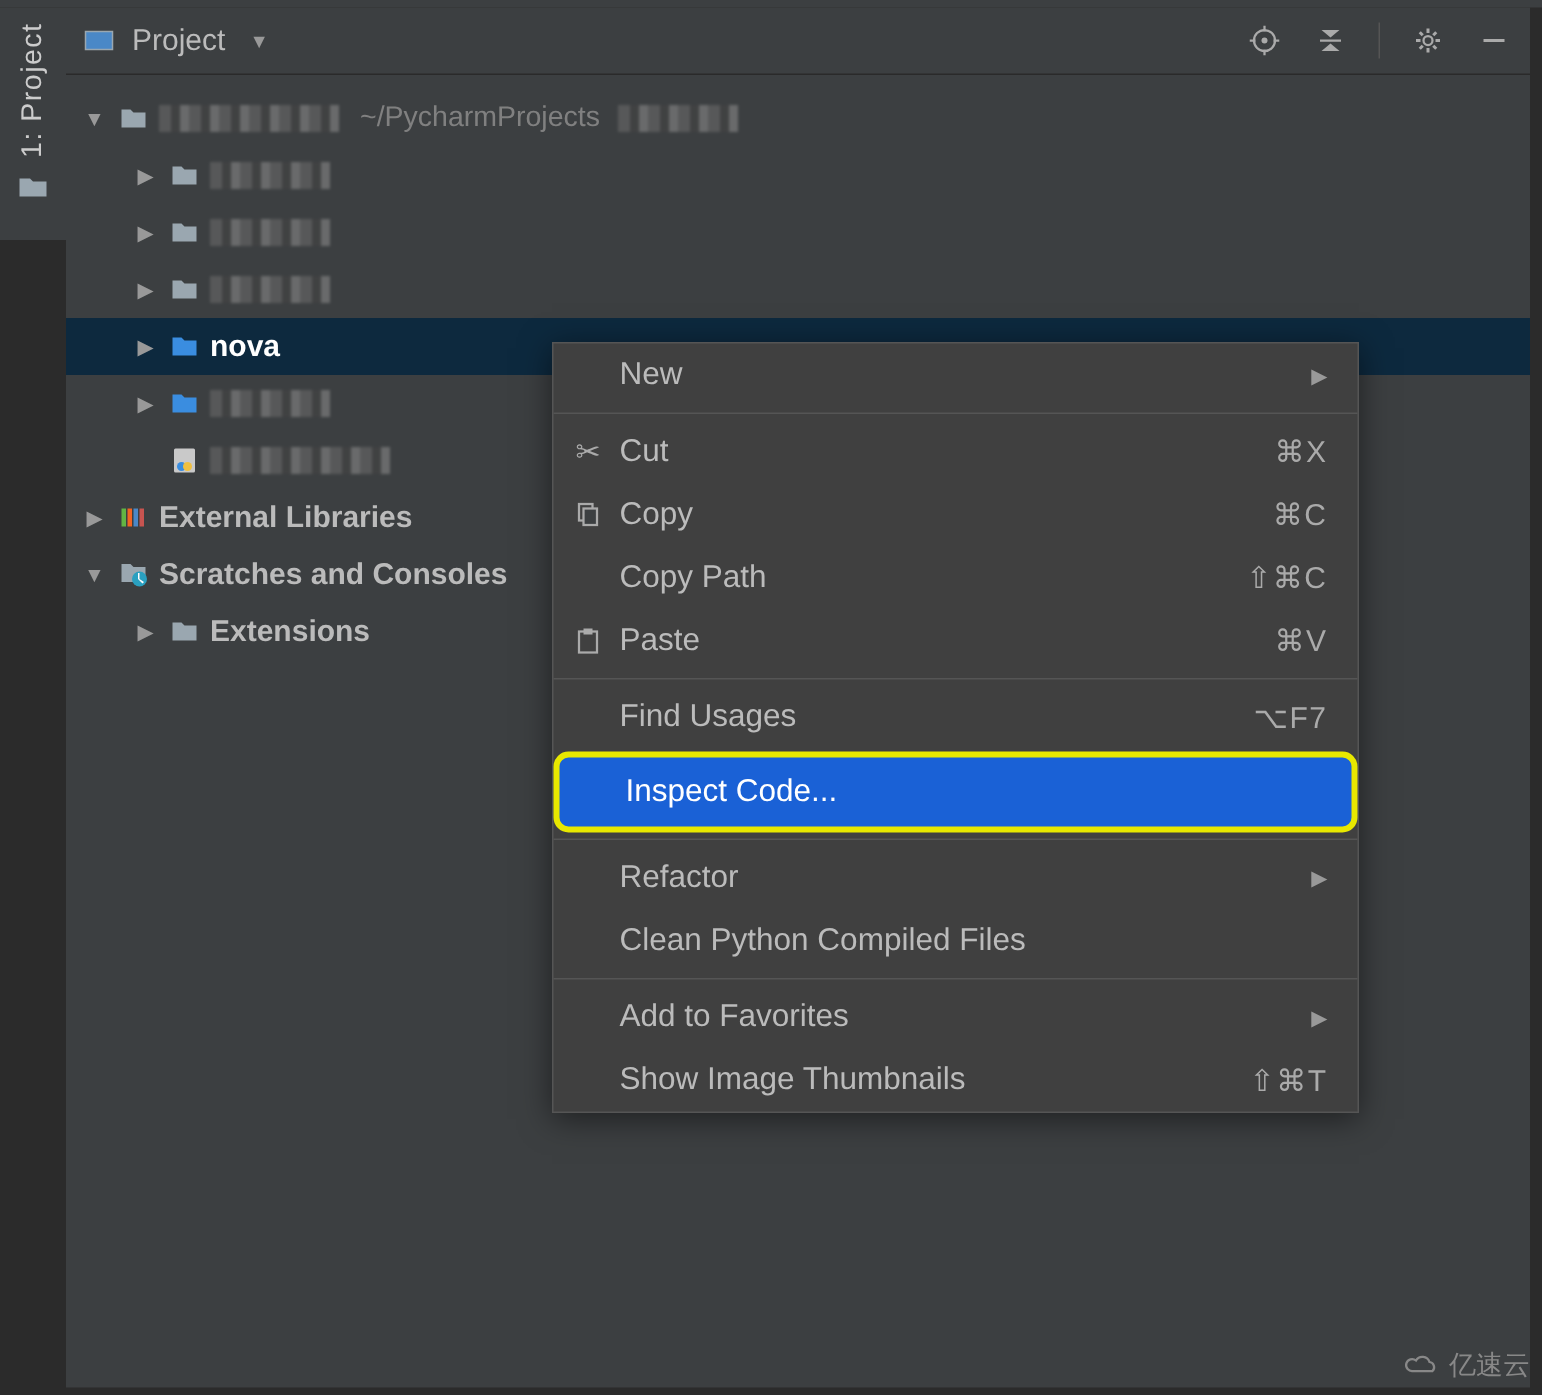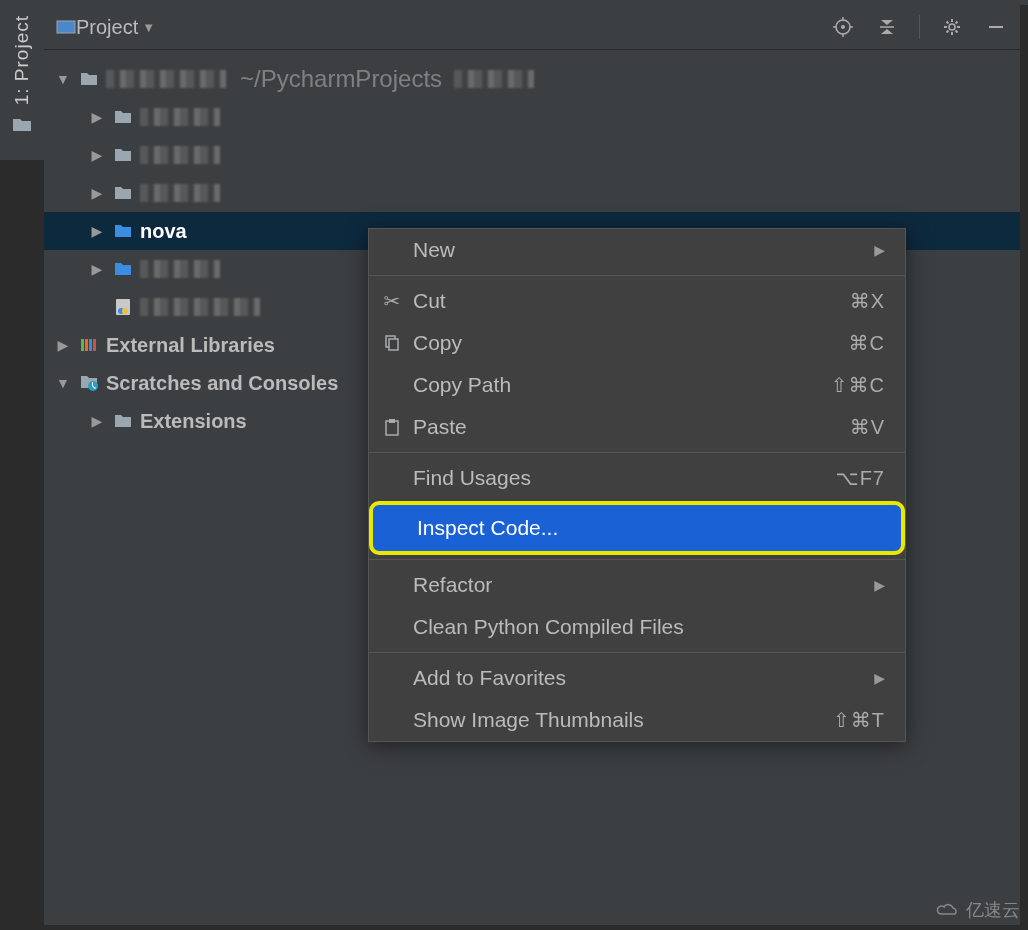--- a/index.html
+++ b/index.html
@@ -3,35 +3,35 @@
 <meta charset="utf-8">
 <style>
 * { margin: 0; padding: 0; box-sizing: border-box; }
 body { width: 1028px; height: 930px; background: #2b2b2b; font-family: Arial, sans-serif; font-size: 20px; color: #bbbbbb; overflow: hidden; position: relative; }
 .top-border { position: absolute; top: 0; left: 0; right: 0; height: 5px; background: #3c3f41; }
 .sidebar-tab { position: absolute; left: 0; top: 5px; width: 44px; height: 155px; background: #3c3f41; display: flex; flex-direction: column; align-items: center; justify-content: flex-start; padding-top: 10px; }
 .sidebar-tab-label { writing-mode: vertical-lr; transform: rotate(180deg); color: #ccc; font-size: 19px; letter-spacing: 1px; }
 .sidebar-tab-label .u { text-decoration: underline; }
 .sidebar-tab-icon { margin-top: 12px; }
 .toolbar { position: absolute; left: 44px; top: 5px; right: 8px; height: 45px; background: #3c3f41; display: flex; align-items: center; padding: 0 12px; border-bottom: 1px solid #2a2a2a; }
-.toolbar-left { display: flex; align-items: center; gap: 0; }
+.toolbar-left { display: flex; align-items: center; gap: 12px; }
 .toolbar-title { color: #bbb; font-size: 20px; }
 .toolbar-dropdown-icon { color: #999; font-size: 13px; margin-left: 4px; }
 .toolbar-right { margin-left: auto; display: flex; align-items: center; gap: 20px; }
 .toolbar-icon { cursor: pointer; display: flex; align-items: center; justify-content: center; width: 24px; height: 24px; }
 .toolbar-sep { width: 1px; height: 24px; background: #555; }
 .panel { position: absolute; left: 44px; top: 50px; right: 8px; bottom: 5px; background: #3c3f41; overflow: hidden; }
 .tree { padding-top: 10px; }
 .tree-row { display: flex; align-items: center; height: 38px; padding-left: 10px; cursor: pointer; gap: 6px; white-space: nowrap; }
 .tree-row.selected { background: #0d293e; }
 .tree-row.selected span.label { color: #ffffff; }
 .tree-arrow { width: 18px; display: inline-flex; justify-content: center; color: #999; font-size: 14px; }
 .tree-icon { width: 22px; display: inline-flex; justify-content: center; }
 .label { color: #bbb; font-weight: bold; }
-.path { color: #808080; font-size: 24px; margin-left: 8px; }
+.path { color: #808080; font-size: 19px; margin-left: 8px; }
 .indent1 { padding-left: 44px; }
 .blurred { display: inline-block; width: 120px; height: 18px; background: repeating-linear-gradient(90deg,#6a6a6a 0 8px,#444 8px 14px,#888 14px 20px); filter: blur(1px); opacity: 0.6; }
 .blurred.sm { width: 80px; }
 .contextmenu { position: absolute; left: 368px; top: 228px; width: 538px; background: #404040; border: 1px solid #555; box-shadow: 0 4px 20px rgba(0,0,0,0.5); }
 .menu-item { display: flex; align-items: center; height: 42px; padding: 0 20px 0 8px; cursor: pointer; gap: 6px; }
 .menu-item.highlighted { background: #1a61d6; color: #fff; border: 4px solid #e8e800; border-radius: 10px; margin: 2px 0; height: 54px; }
 .menu-item.highlighted .menu-label { color: #fff; font-weight: 500; }
 .menu-icon-col { width: 30px; display: flex; justify-content: center; color: #aaa; }
 .menu-label { flex: 1; color: #bbb; font-size: 21px; }
 .menu-shortcut { color: #aaa; font-size: 20px; letter-spacing: 1px; }

